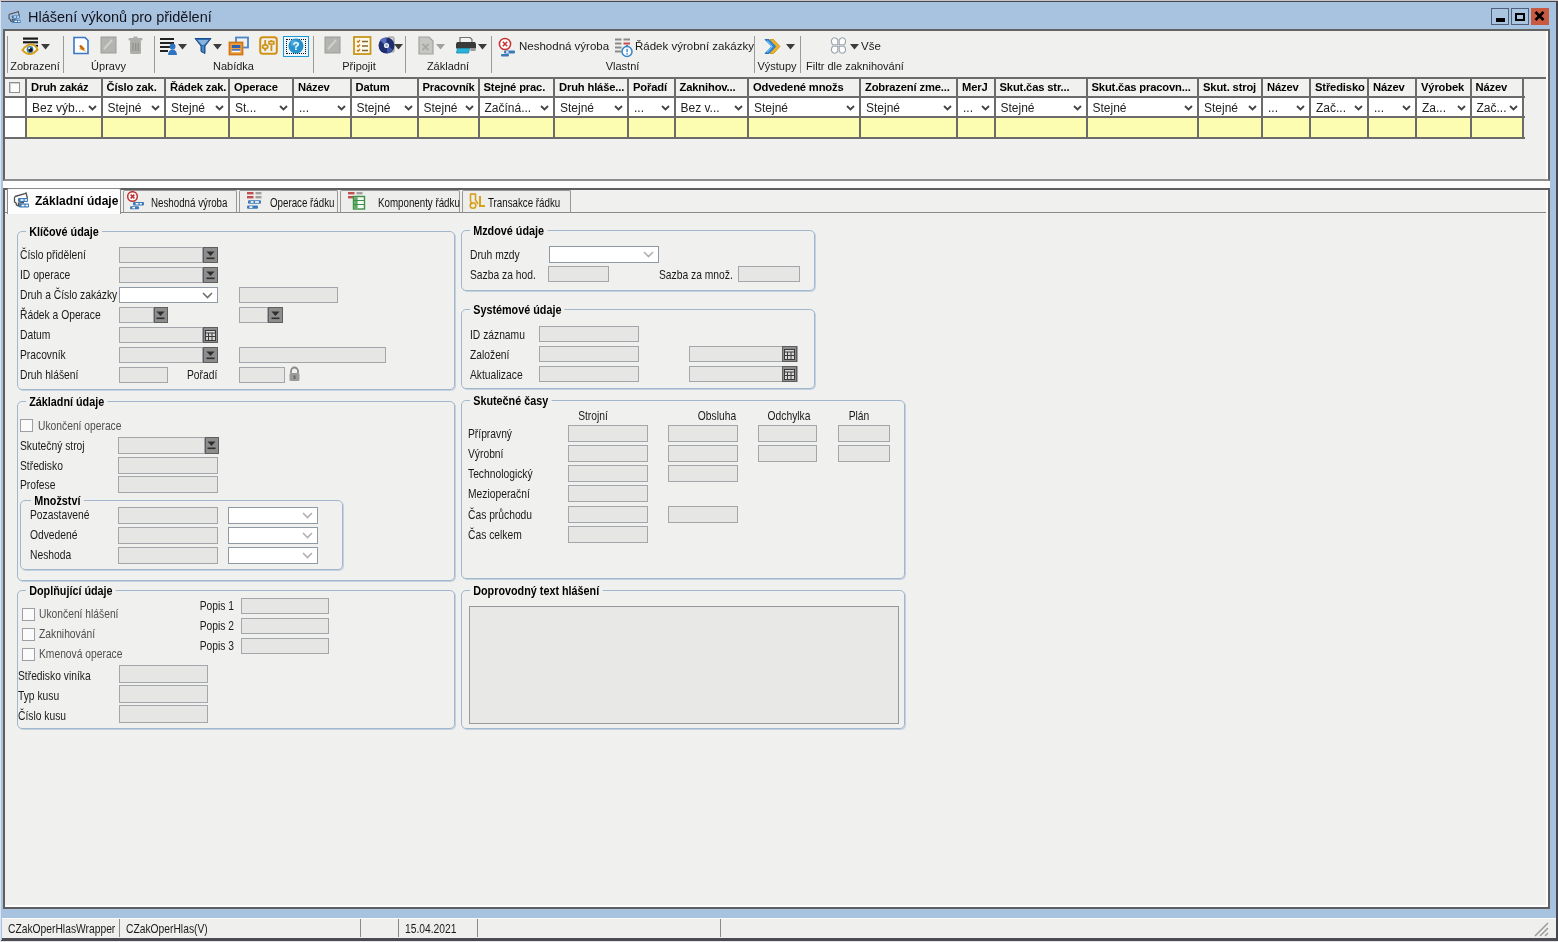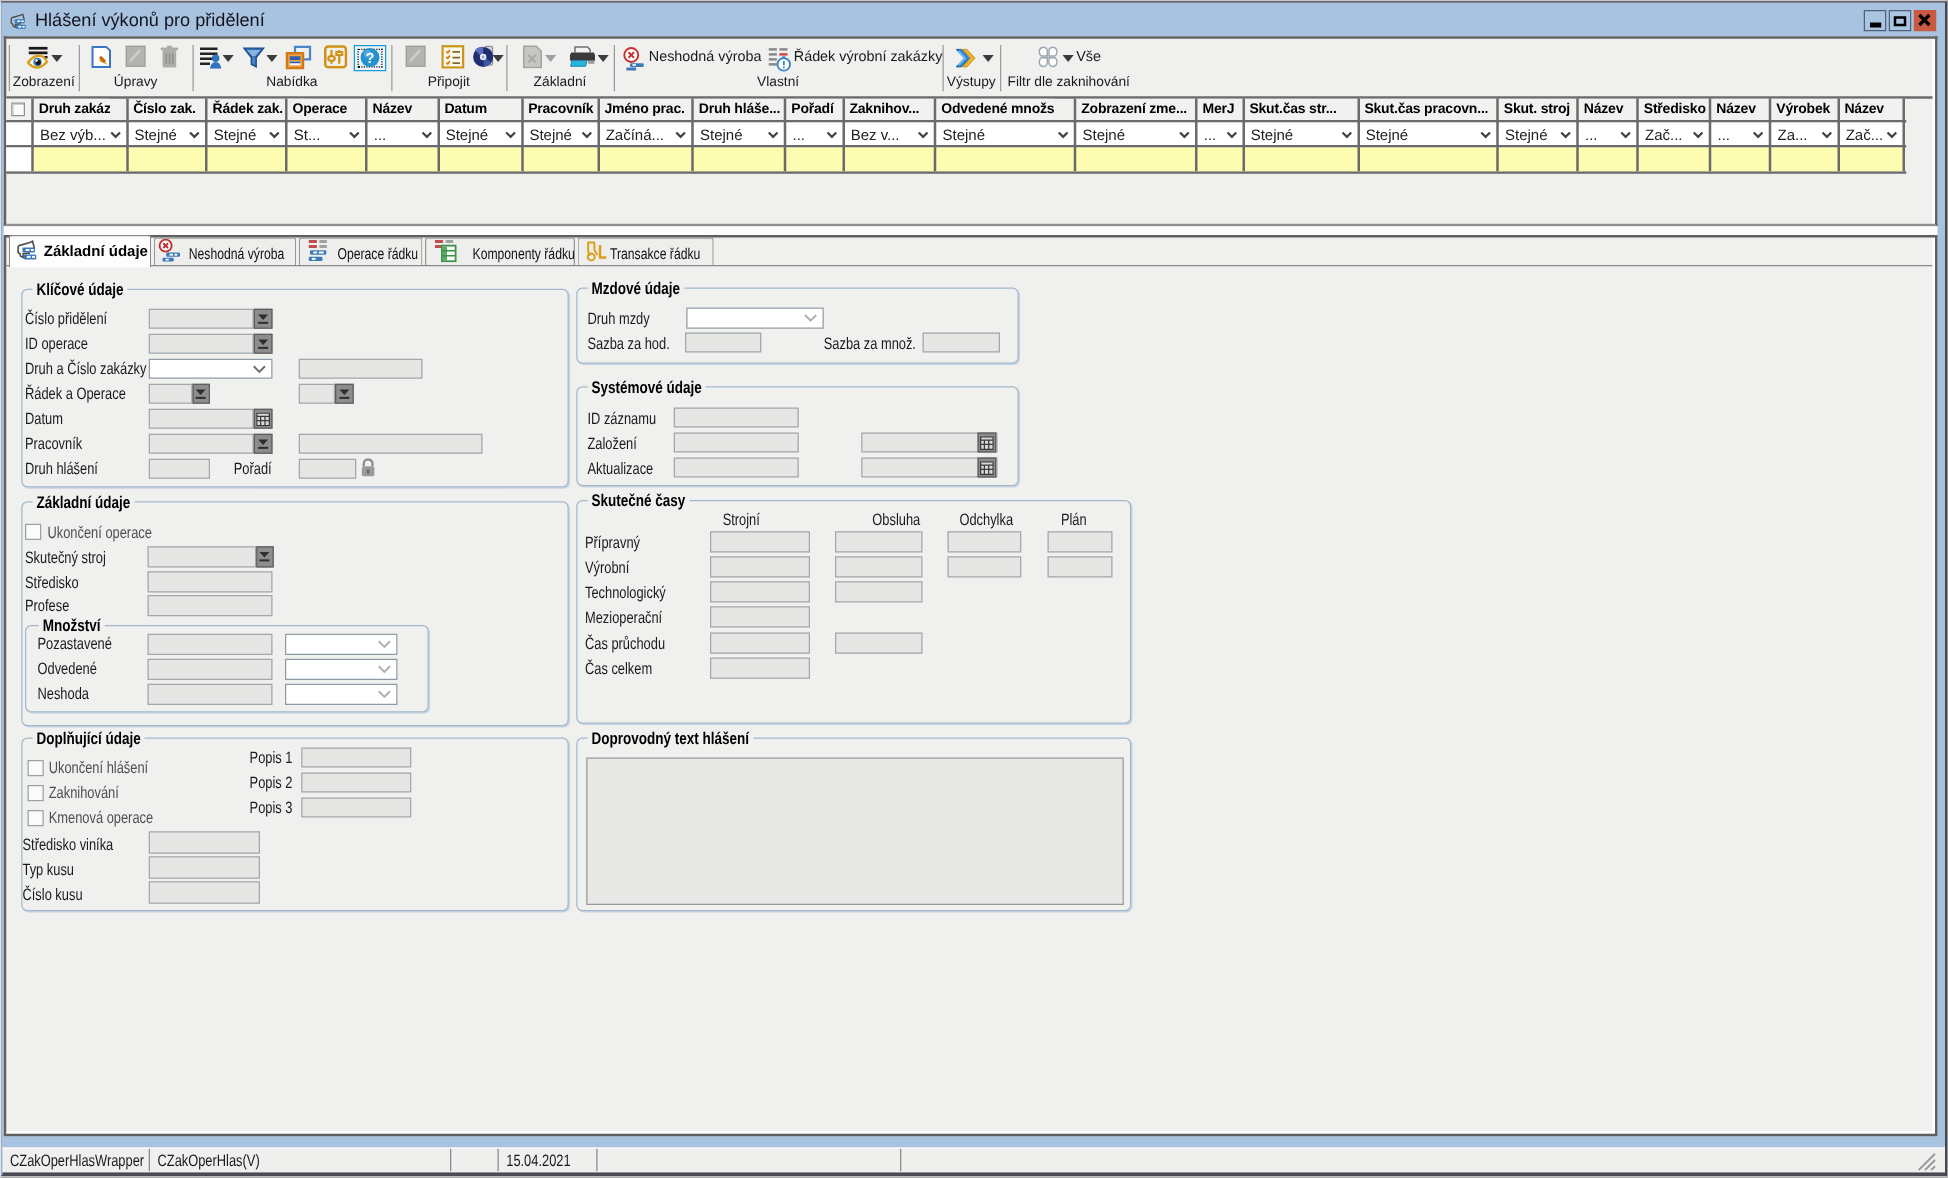--- a/index.html
+++ b/index.html
@@ -248,21 +248,21 @@
 <div class="hcell" style="left:351.5px;top:79px;width:65.0px">Datum</div>
 <div class="fcell" style="left:351.5px;top:98px;width:65.0px">Stejné</div>
 <svg class="chev" style="left:403.5px;top:104.5px">
     <path d="M1 1 L4.5 4.5 L8 1" fill="none" stroke="#444" stroke-width="1.8"></path>
   </svg>
 <div class="hcell" style="left:418.5px;top:79px;width:59.0px">Pracovník</div>
 <div class="fcell" style="left:418.5px;top:98px;width:59.0px">Stejné</div>
 <svg class="chev" style="left:464.5px;top:104.5px">
     <path d="M1 1 L4.5 4.5 L8 1" fill="none" stroke="#444" stroke-width="1.8"></path>
   </svg>
-<div class="hcell" style="left:479.5px;top:79px;width:73.5px">Jméno prac.</div>
+<div class="hcell" style="left:479.5px;top:79px;width:73.5px">Stejné prac.</div>
 <div class="fcell" style="left:479.5px;top:98px;width:73.5px">Začíná...</div>
 <svg class="chev" style="left:540px;top:104.5px">
     <path d="M1 1 L4.5 4.5 L8 1" fill="none" stroke="#444" stroke-width="1.8"></path>
   </svg>
 <div class="hcell" style="left:555px;top:79px;width:72px">Druh hláše...</div>
 <div class="fcell" style="left:555px;top:98px;width:72px">Stejné</div>
 <svg class="chev" style="left:614px;top:104.5px">
     <path d="M1 1 L4.5 4.5 L8 1" fill="none" stroke="#444" stroke-width="1.8"></path>
   </svg>
 <div class="hcell" style="left:629px;top:79px;width:44.5px">Pořadí</div>

